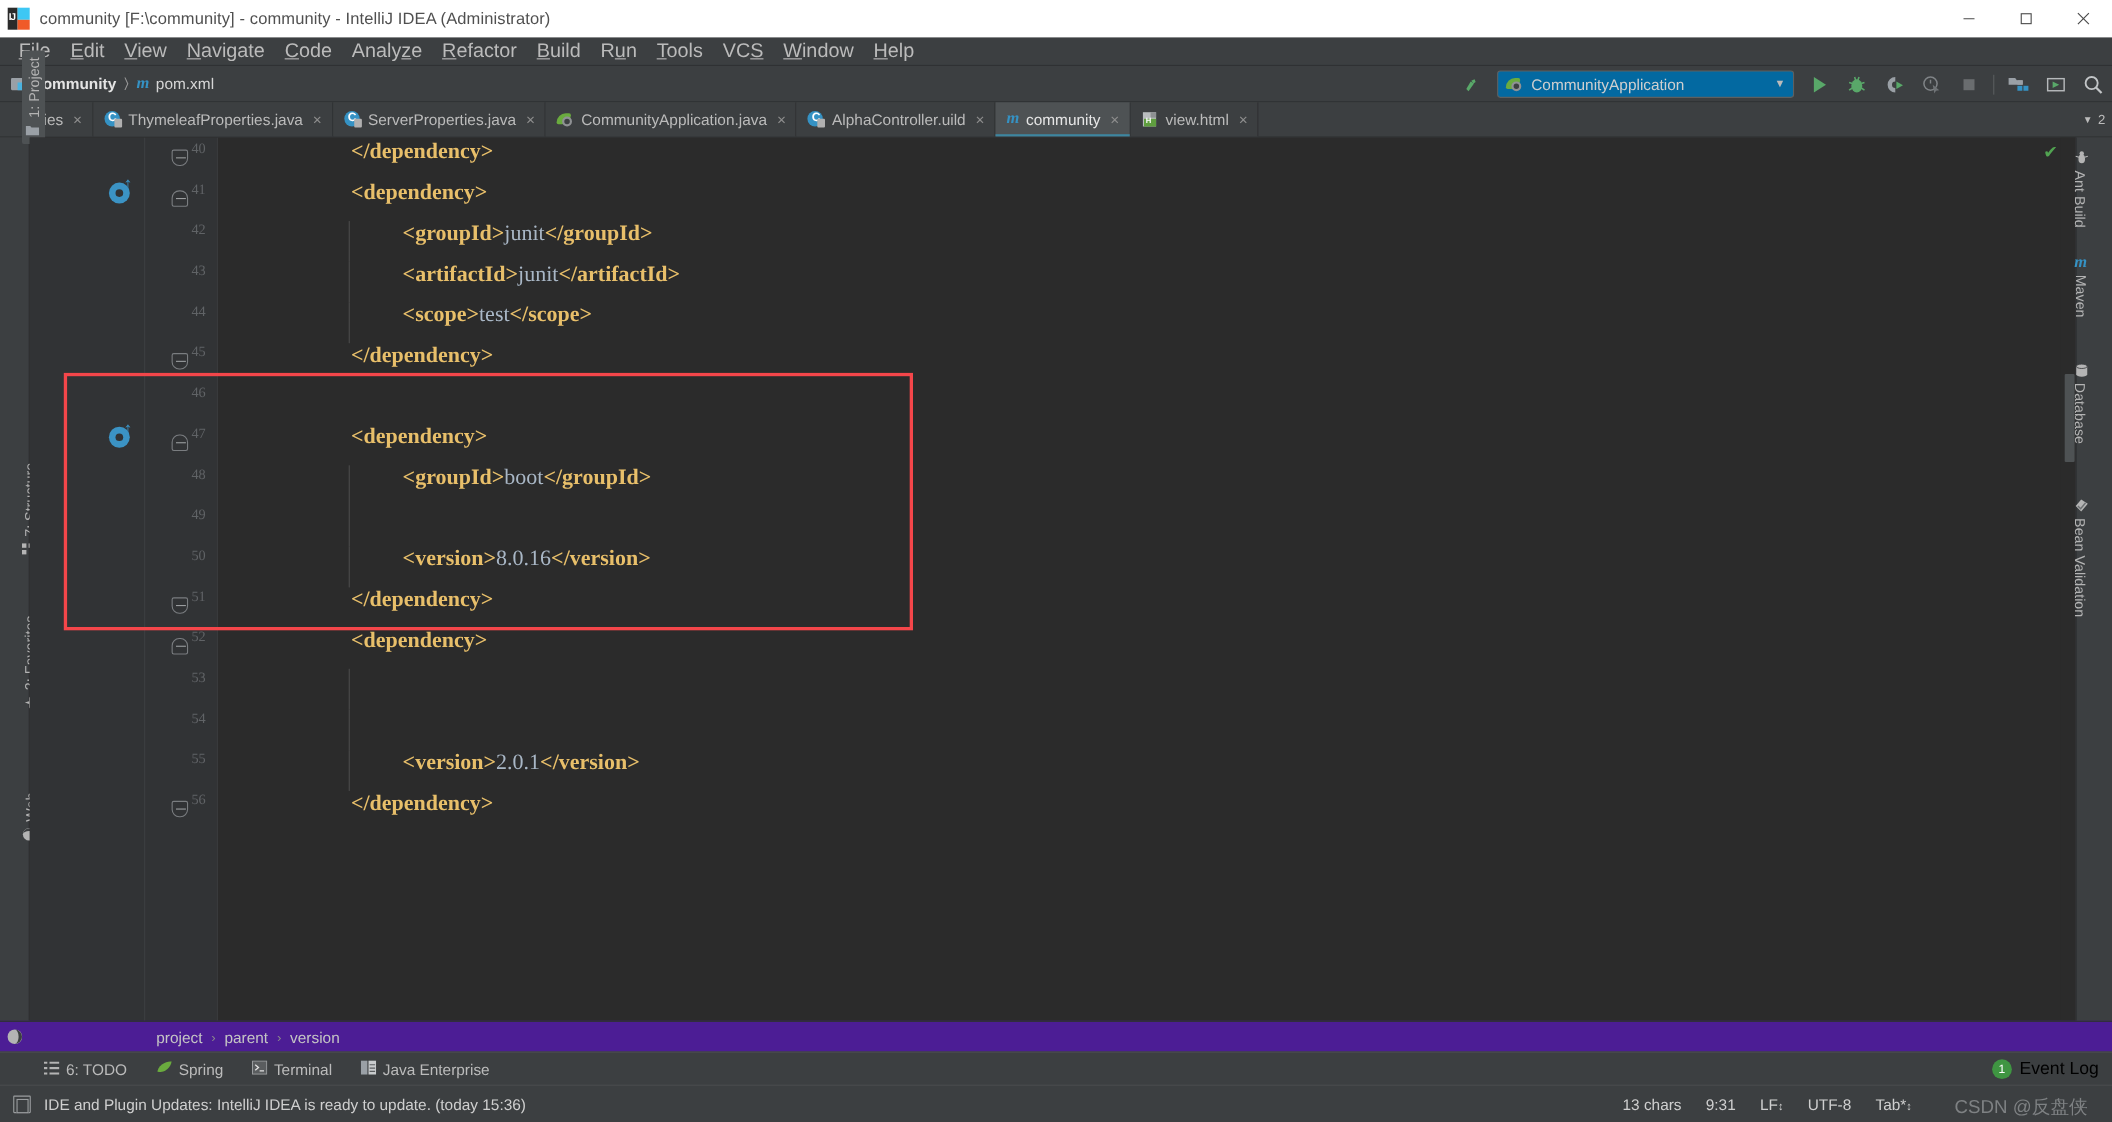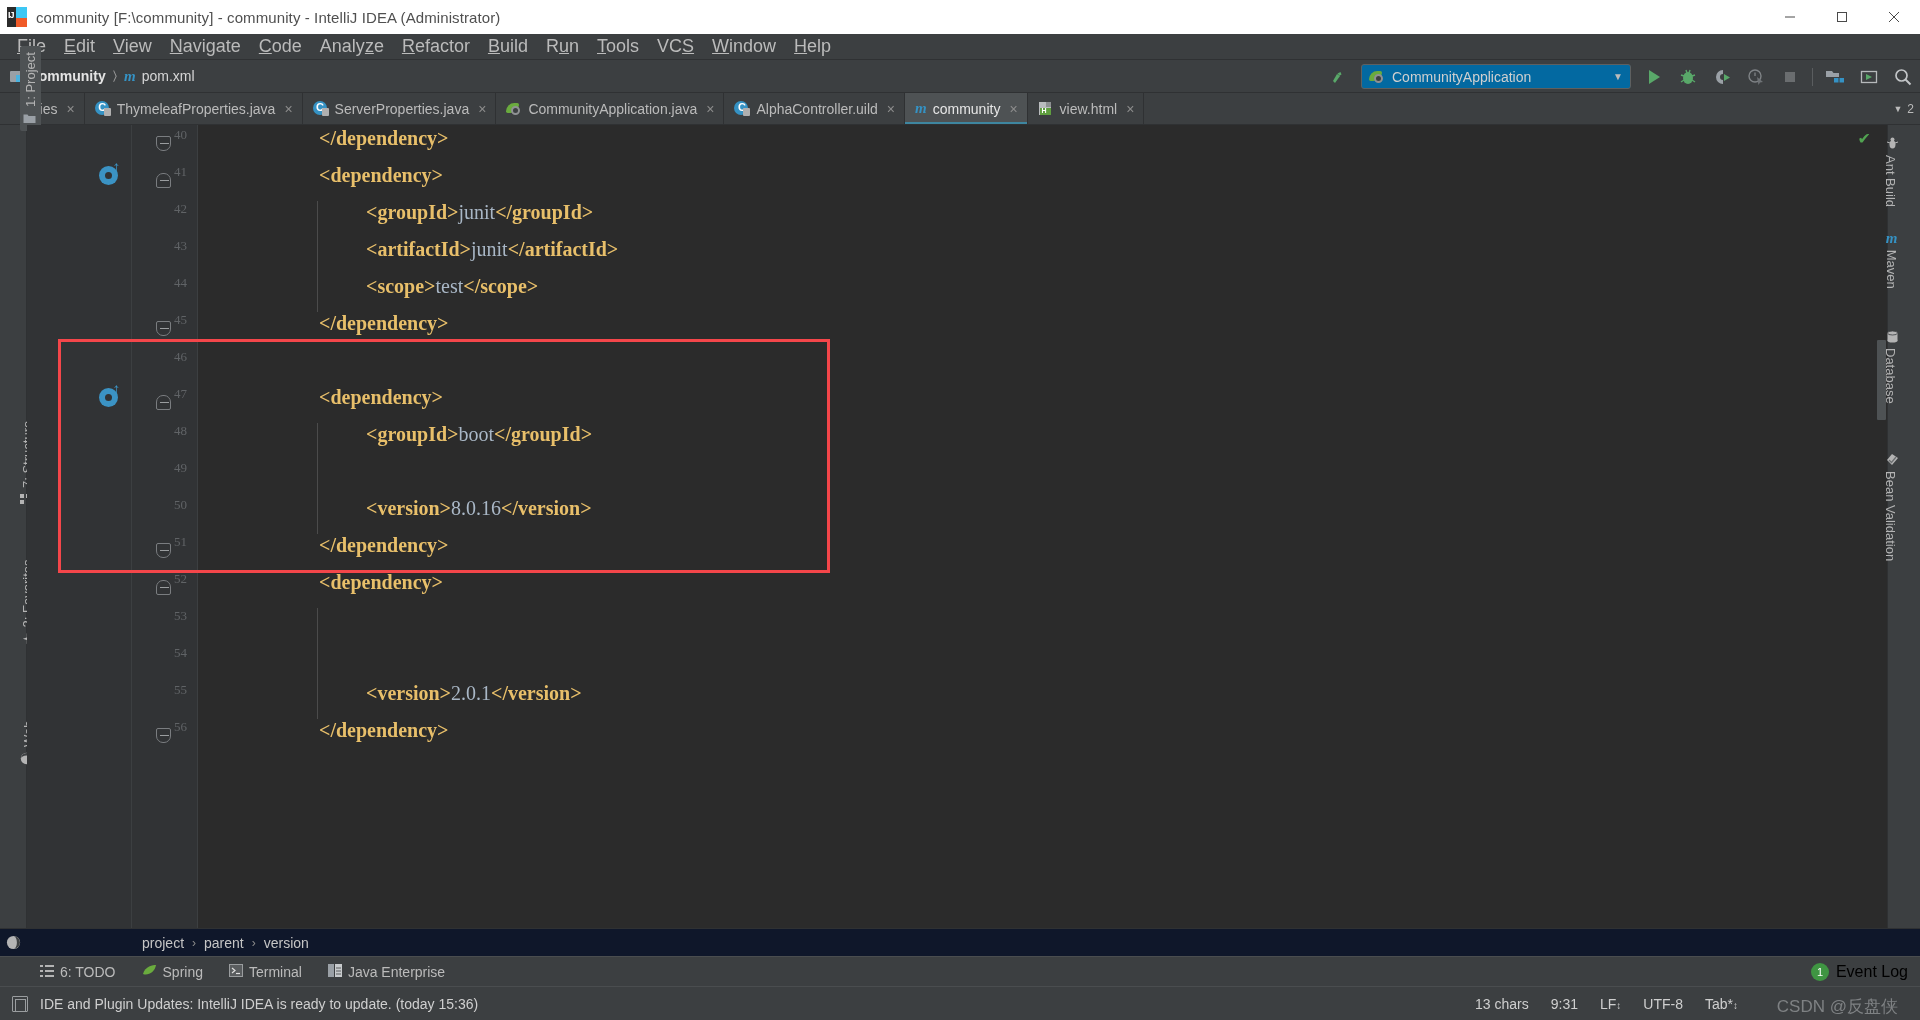--- a/index.html
+++ b/index.html
@@ -195,21 +195,21 @@
     position:absolute; right:0; top:0; bottom:0; width: 14px; background:#2b2b2b;
   }
   #markerbar .thumb { position:absolute; right:1px; width: 9px; background:#4e5254; border-radius:1px;}
   #okcheck { position:absolute; right: 16px; top: 4px; color:#51a351; font-size:16px; }
 
   
   #bottombar {
     position:absolute; left:0; right:0; bottom: 0; height: 92px;
   }
   #bc-strip {
-    height: 28px; background:#0f172a; display:flex; align-items:center;
+    height: 28px; background:#4c1d95; display:flex; align-items:center;
     border-top:1px solid #2f3133;
   }
   #bc-strip .globe { width: 27px; display:flex;align-items:center;justify-content:center;}
   #bc-strip .bc-items { display:flex; align-items:center; margin-left: 115px; }
   #bc-strip .bc { font-size:14px; color:#c5c5c5; }
   #bc-strip .bcsep { color:#8b8b8b; margin: 0 8px; font-size: 12px;}
 
   #toolwins {
     height: 30px; background:#3c3f41; display:flex; align-items:center;
     border-top:1px solid #4a4d4f; padding-left: 40px; gap: 26px; position:relative;

